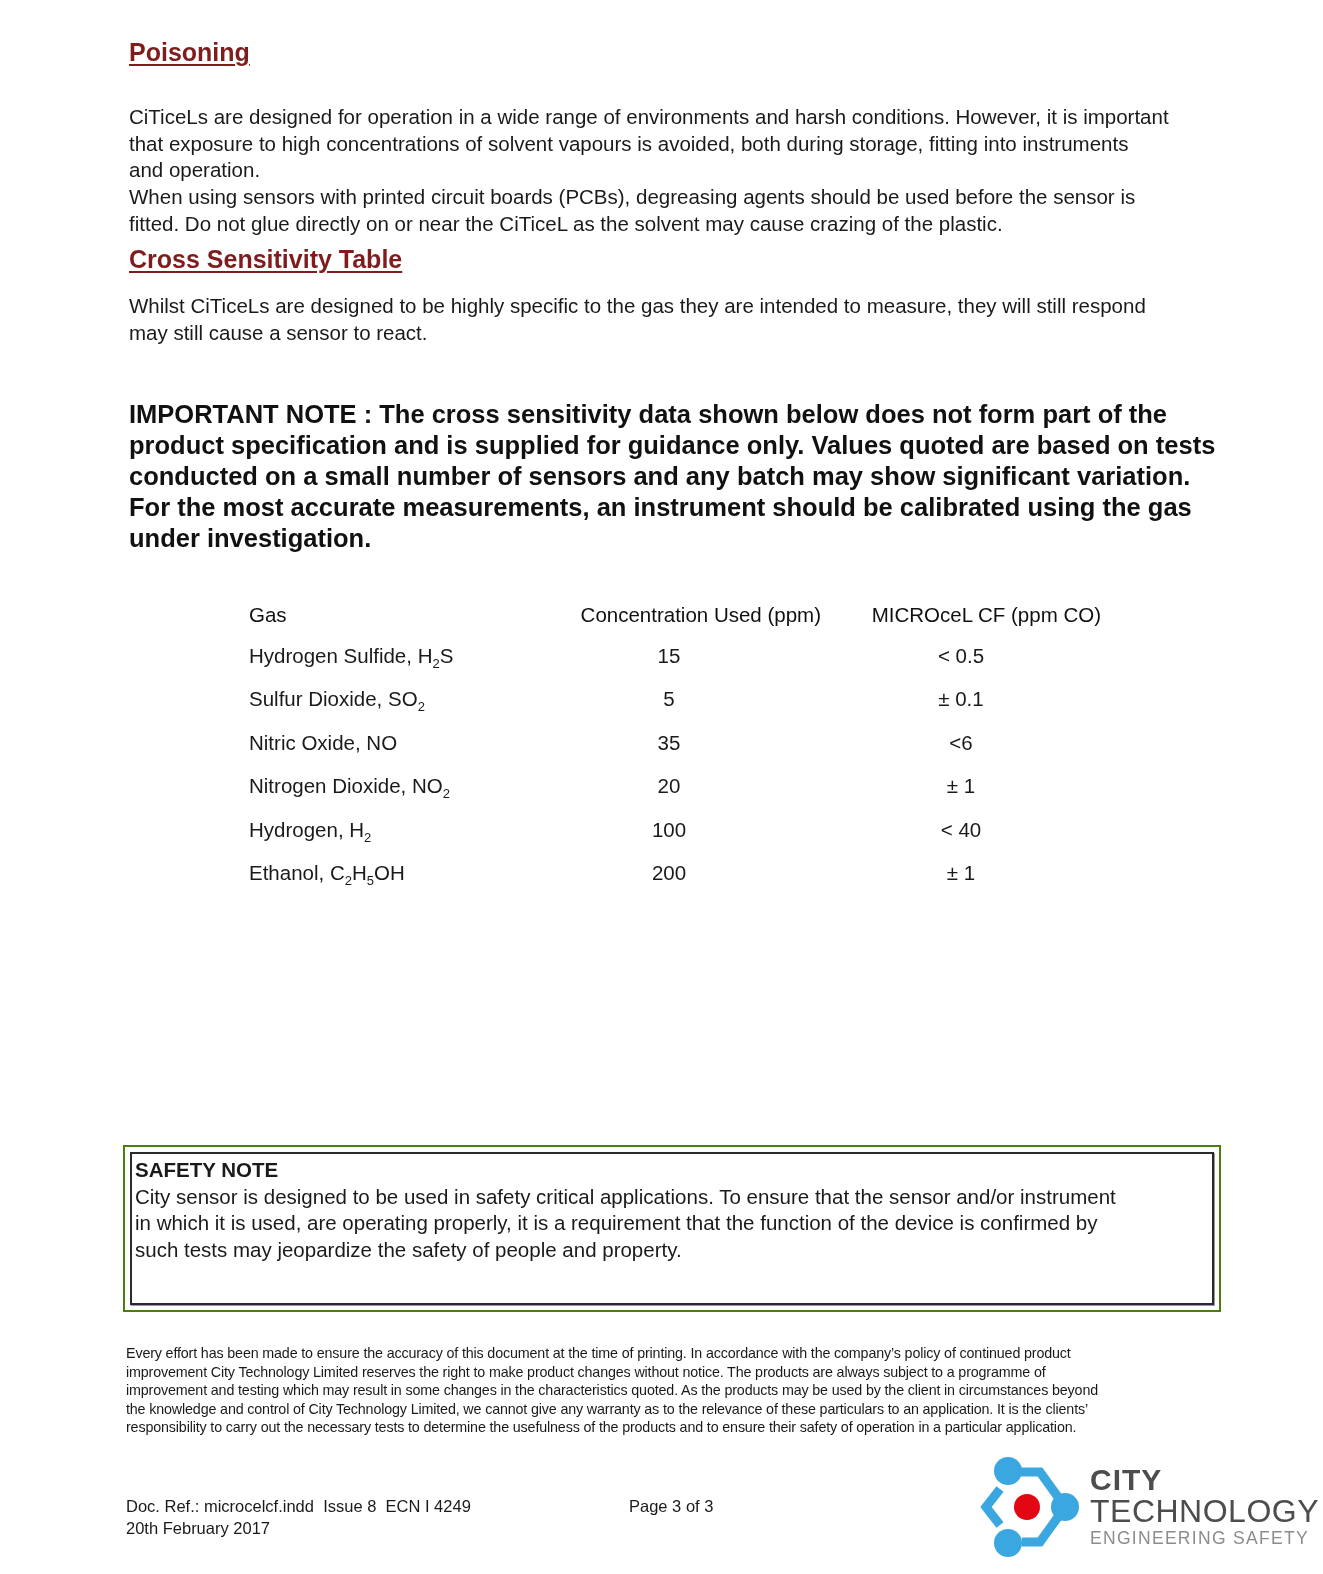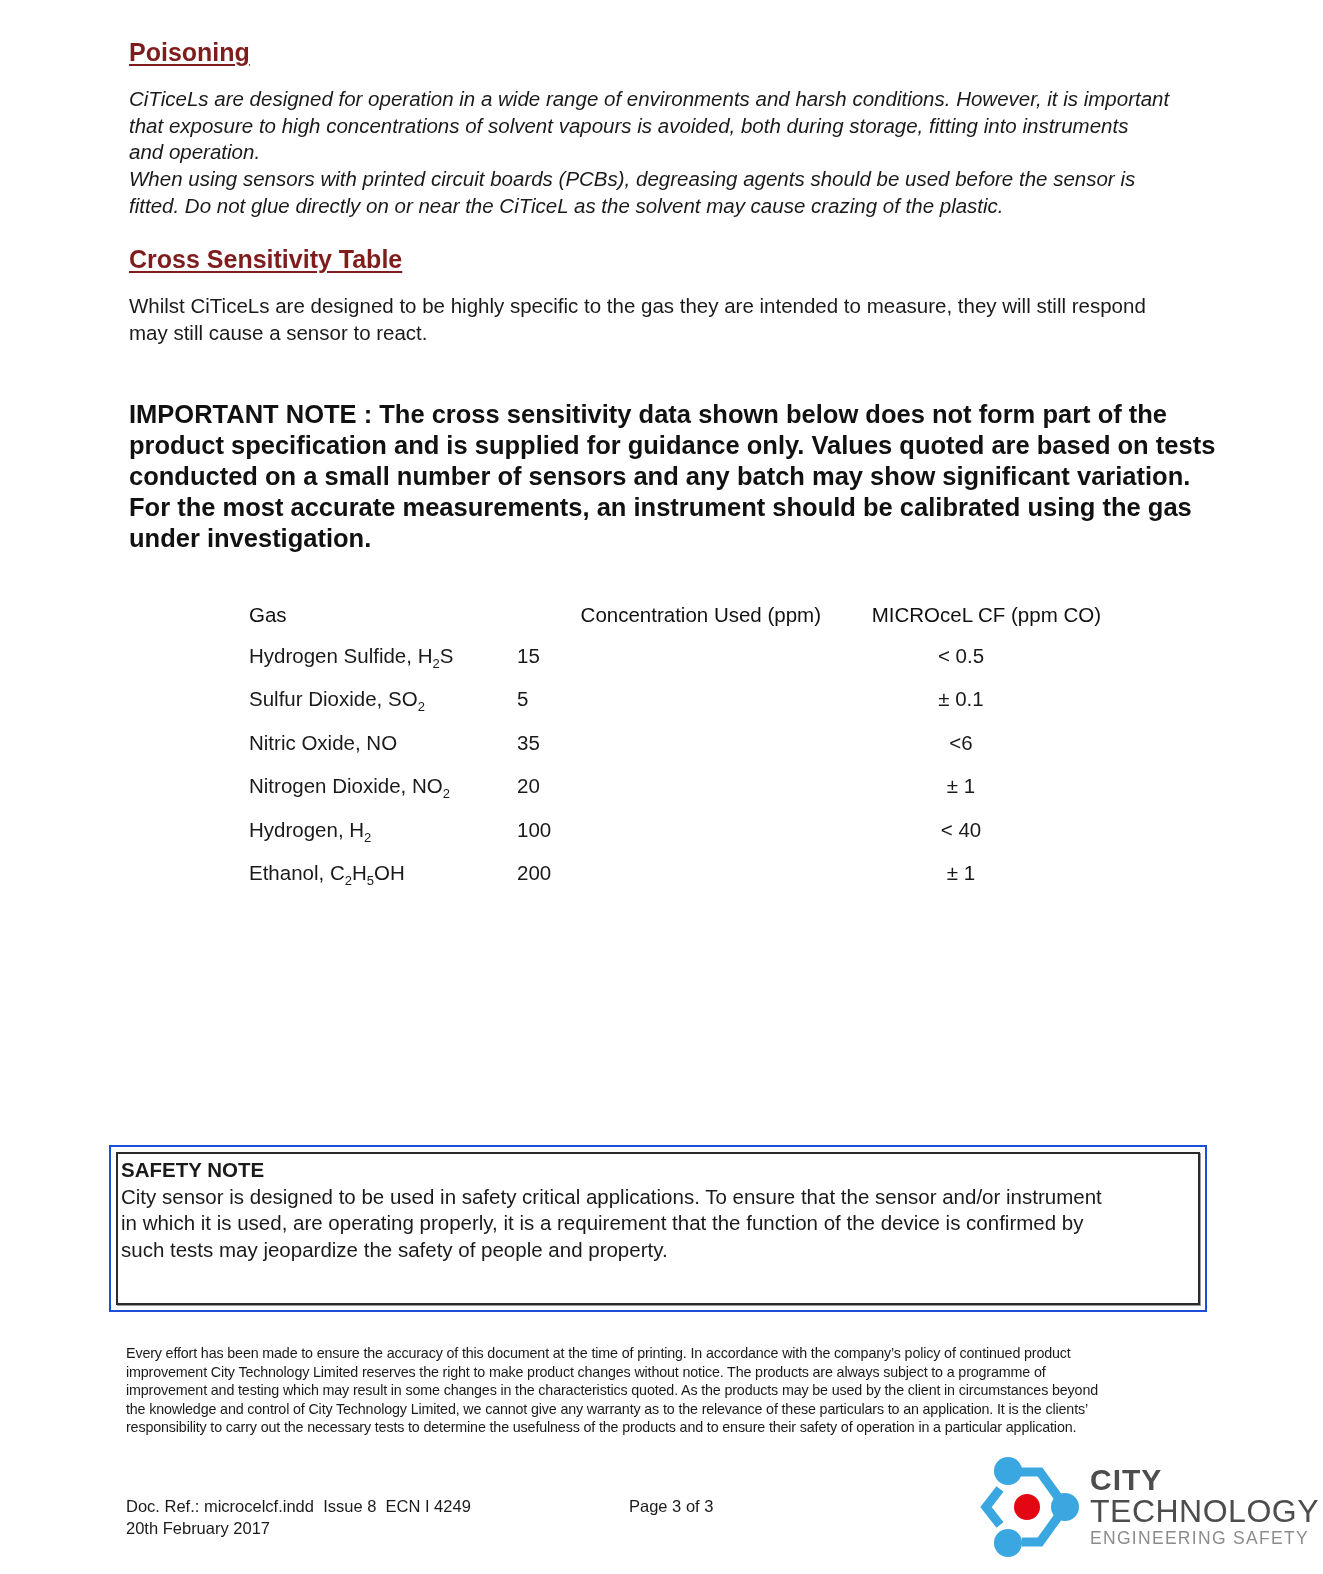--- a/index.html
+++ b/index.html
@@ -21,27 +21,27 @@
       position: absolute; left: 129px; top: 399px; width: 1100px;
       font-size: 25.5px; line-height: 31px; font-weight: bold; margin: 0; color: #111;
     }
     table.cs {
       position: absolute; left: 249px; top: 596px; border-collapse: collapse;
       font-size: 20.5px; color: #1a1a1a;
     }
     table.cs th { font-weight: normal; text-align: left; padding: 0; height: 38px; vertical-align: middle; color: #111; }
     table.cs td { padding: 0; height: 43.5px; vertical-align: middle; }
     table.cs .c1 { width: 268px; }
-    table.cs .c2 { width: 304px; }
+    table.cs .c2 { width: 304px; text-align: center; }
     table.cs .c3 { width: 280px; text-align: center; }
     table.cs th.c2, table.cs th.c3 { text-align: right; }
     table.cs sub { font-size: 13px; vertical-align: -5px; line-height: 0; }
     .safety-outer {
-      position: absolute; left: 109px; top: 1145px; width: 1094px; height: 163px;
-      border: 2px solid #1d4ed8; background: #fff;
+      position: absolute; left: 123px; top: 1145px; width: 1094px; height: 163px;
+      border: 2px solid #4d7c0f; background: #fff;
     }
     .safety-inner {
       position: absolute; left: 5px; top: 5px; right: 5px; bottom: 5px;
       border: 2px solid #2a2a2a; box-shadow: 1px 1px 0 #9a9a9a;
     }
     .safety-content {
       position: absolute; left: 10px; top: 10px; width: 1070px;
       font-size: 20.5px; line-height: 26.5px; color: #1a1a1a;
     }
     .safety-title { font-weight: bold; display: block; }
@@ -59,21 +59,21 @@
     .logo { position: absolute; left: 978px; top: 1455px; width: 320px; height: 105px; }
     .logo-text { position: absolute; left: 112px; top: 10px; }
     .logo-city { display: block; font-weight: bold; font-size: 30px; line-height: 30px; color: #4d4d4d; letter-spacing: 1px; }
     .logo-tech { display: block; font-size: 32px; line-height: 32px; color: #4d4d4d; letter-spacing: 0.5px; }
     .logo-tag { display: block; font-size: 17.5px; line-height: 22px; color: #8c8c8c; letter-spacing: 1.3px; }
   </style>
 </head>
 <body>
 
 <h2 class="heading" style="top:38px;">Poisoning</h2>
-<p class="para" style="top:86px;font-style:italic;">
+<p class="para" style="top:104px;">
   <span class="line">CiTiceLs are designed for operation in a wide range of environments and harsh conditions. However, it is important</span>
   <span class="line">that exposure to high concentrations of solvent vapours is avoided, both during storage, fitting into instruments</span>
   <span class="line">and operation.</span>
   <span class="line">When using sensors with printed circuit boards (PCBs), degreasing agents should be used before the sensor is</span>
   <span class="line">fitted. Do not glue directly on or near the CiTiceL as the solvent may cause crazing of the plastic.</span>
 </p>
 
 <h2 class="heading" style="top:245px;">Cross Sensitivity Table</h2>
 <p class="para" style="top:293px;">
   <span class="line">Whilst CiTiceLs are designed to be highly specific to the gas they are intended to measure, they will still respond</span>

